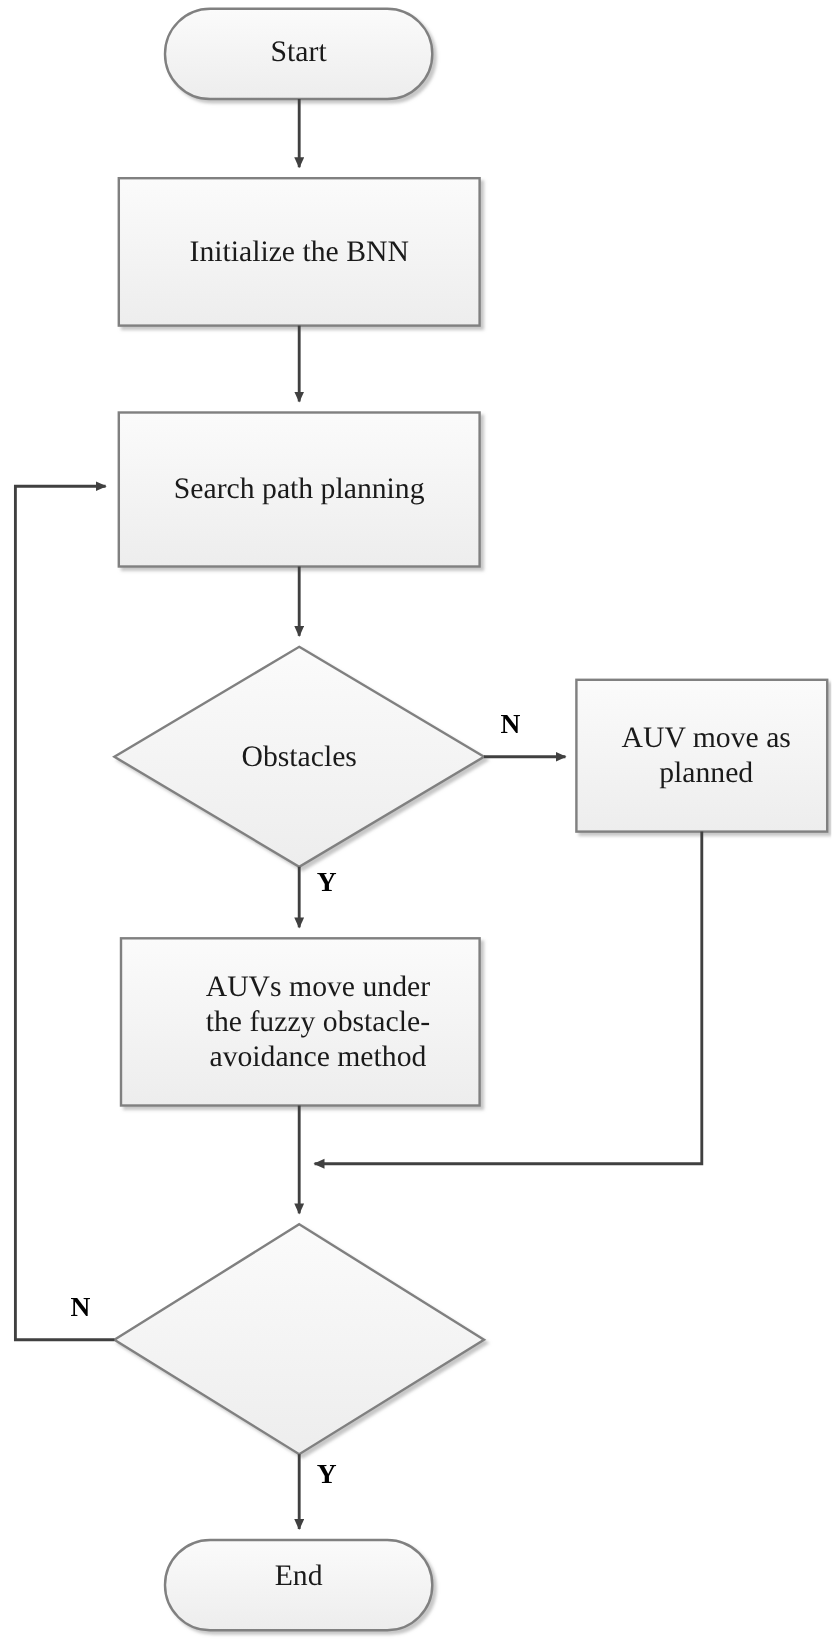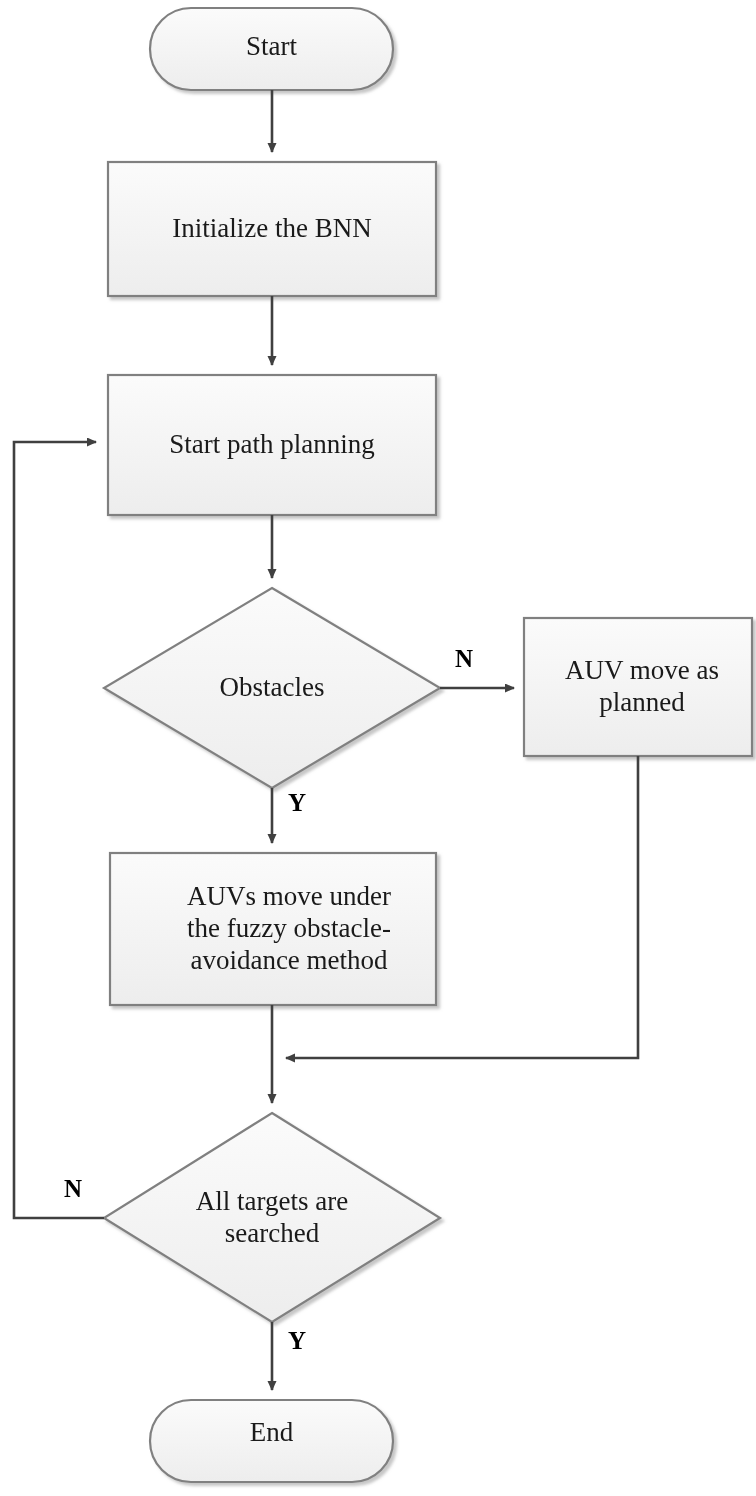--- a/index.html
+++ b/index.html
@@ -112,33 +112,31 @@
       <path d="M104,1218 L14,1218 L14,442 L96,442" marker-end="url(#arrow)"></path>
 
       <line x1="272" y1="1322" x2="272" y2="1390" marker-end="url(#arrow)"></line>
     </g>
   </svg>
 
   <div class="node-label" style="left:150px; top:8px; width:243px; height:77px;">Start</div>
 
   <div class="node-label" style="left:108px; top:162px; width:328px; height:134px;border-radius:27px;">Initialize the BNN</div>
 
-  <div class="node-label" style="left:108px; top:375px; width:328px; height:140px;">Start path planning</div>
+  <div class="node-label" style="left:108px; top:375px; width:328px; height:140px;">Search path planning</div>
 
   <div class="node-label" style="left:152px; top:648px; width:240px; height:80px;">Obstacles</div>
 
   <div class="node-label" style="left:508px; top:618px; width:228px; height:138px;padding-left:20px;">AUV move as
 planned</div>
 
   <div class="node-label" style="left:110px; top:853px; width:326px; height:152px;padding-left:16px;">AUVs move under
 the fuzzy obstacle-
 avoidance method</div>
 
-  <div class="node-label" style="left:132px; top:1168px; width:280px; height:100px;">All targets are
-searched</div>
 
   <div class="node-label" style="left:150px; top:1400px; width:243px; height:66px;">End</div>
 
   <div class="edge-label" style="left:455px; top:645px;">N</div>
 
   <div class="edge-label" style="left:288px; top:789px;">Y</div>
 
   <div class="edge-label" style="left:64px; top:1175px;">N</div>
 
   <div class="edge-label" style="left:288px; top:1327px;">Y</div>

